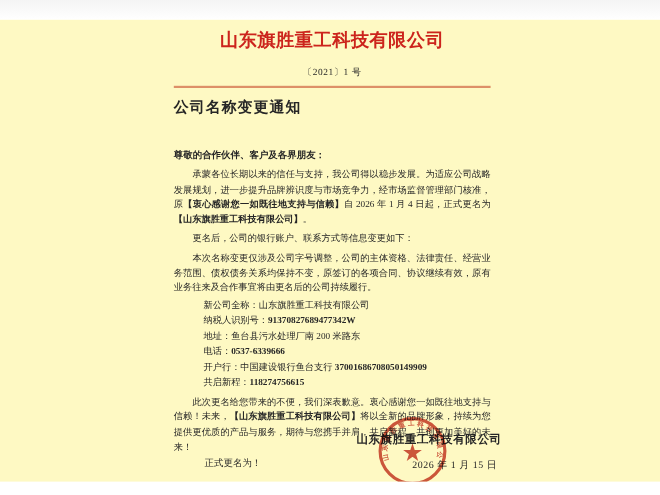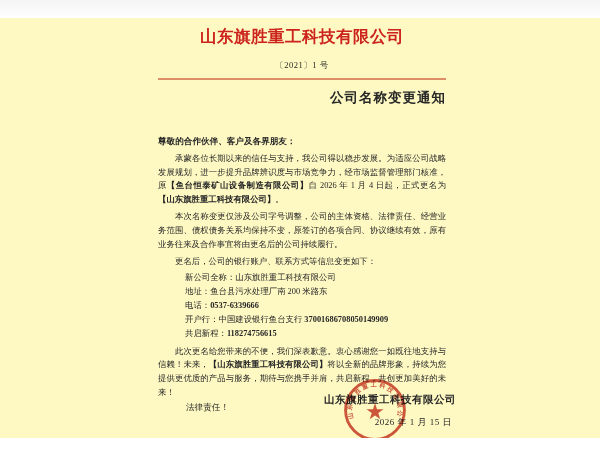--- a/index.html
+++ b/index.html
@@ -7,21 +7,21 @@
     position:relative;width:600px;height:438px;background:#fef9c3;overflow:hidden;
     font-family:"Liberation Serif","DejaVu Serif",serif;color:#262626;
   }
   .top-band{position:absolute;top:0;left:0;width:100%;height:18px;
     background:linear-gradient(#f4f4f4,#ffffff);}
   .content{position:absolute;left:158px;top:26px;width:288px;}
   .company-title{margin:0;text-align:center;color:#cc241c;font-size:16.5px;
     font-weight:bold;letter-spacing:0.5px;}
   .doc-number{text-align:center;font-size:8.5px;margin-top:12px;letter-spacing:0.5px;}
   .divider{height:0;border-top:2px solid #dd9068;margin-top:6px;}
-  .notice-title{margin:0;text-align:right;font-size:13.5px;font-weight:bold;
+  .notice-title{margin:0;text-align:left;font-size:13.5px;font-weight:bold;
     margin-top:9px;letter-spacing:1px;}
   .salutation{font-size:8.6px;font-weight:bold;margin-top:29px;}
   .para{font-size:8.4px;line-height:13.6px;text-align:justify;text-indent:17px;
     margin:4px 0 0 0;}
   .b{font-weight:bold;}
   .info{font-size:8.4px;line-height:14px;padding-left:27px;}
   .info-block{margin-top:2px;}
   .fin{font-size:8.6px;padding-left:28px;margin-top:3px;}
   .sig{position:absolute;top:393px;right:144px;text-align:right;}
   .sig-name{font-size:10.5px;font-weight:bold;letter-spacing:0.5px;}
@@ -39,47 +39,50 @@
     <h1 class="company-title">山东旗胜重工科技有限公司</h1>
 
     <div class="doc-number">〔2021〕1 号</div>
 
     <div class="divider"></div>
 
     <h2 class="notice-title">公司名称变更通知</h2>
 
     <div class="salutation">尊敬的合作伙伴、客户及各界朋友：</div>
 
-    <p class="para"><span>承蒙各位长期以来的信任与支持，我公司得以稳步发展。为适应公司战略发展规划，进一步提升品牌辨识度与市场竞争力，经市场监督管理部门核准，原</span><span class="b">【鱼台恒泰矿山设备制造有限公司】</span><span>自 2026 年 1 月 4 日起，正式更名为</span><span class="b">【山东旗胜重工科技有限公司】</span><span>。</span></p>
+    <p class="para"><span>承蒙各位长期以来的信任与支持，我公司得以稳步发展。为适应公司战略发展规划，进一步提升品牌辨识度与市场竞争力，经市场监督管理部门核准，原</span><span class="b">【衷心感谢您一如既往地支持与信赖】</span><span>自 2026 年 1 月 4 日起，正式更名为</span><span class="b">【山东旗胜重工科技有限公司】</span><span>。</span></p>
+
+    <p class="para">更名后，公司的银行账户、联系方式等信息变更如下：</p>
 
     <p class="para">本次名称变更仅涉及公司字号调整，公司的主体资格、法律责任、经营业务范围、债权债务关系均保持不变，原签订的各项合同、协议继续有效，原有业务往来及合作事宜将由更名后的公司持续履行。</p>
-
-    <p class="para">更名后，公司的银行账户、联系方式等信息变更如下：</p>
 
     <div class="info-block">
       <div class="info">
         <span>新公司全称：</span><span>山东旗胜重工科技有限公司</span>
+      </div>
+      <div class="info">
+        <span>纳税人识别号：</span><span class="b">91370827689477342W</span>
       </div>
       <div class="info">
         <span>地址：</span><span>鱼台县污水处理厂南 200 米路东</span>
       </div>
       <div class="info">
         <span>电话：</span><span class="b">0537-6339666</span>
       </div>
       <div class="info">
         <span>开户行：</span><span>中国建设银行鱼台支行 </span><span class="b">37001686708050149909</span>
       </div>
       <div class="info">
         <span>共启新程：</span><span class="b">118274756615</span>
       </div>
     </div>
 
     <p class="para"><span>此次更名给您带来的不便，我们深表歉意。衷心感谢您一如既往地支持与信赖！未来，</span><span class="b">【山东旗胜重工科技有限公司】</span><span>将以全新的品牌形象，持续为您提供更优质的产品与服务，期待与您携手并肩，共启新程，共创更加美好的未来！</span></p>
 
-    <div class="fin">法律责任！</div>
+    <div class="fin">正式更名为！</div>
   </div>
 
   <div class="sig">
     <div class="sig-name">山东旗胜重工科技有限公司</div>
     <div class="sig-date">2026 年 1 月 15 日</div>
   </div>
 
   <svg class="seal" viewBox="0 0 100 100">
     <circle cx="50" cy="50" r="46" fill="none" stroke="#c33a2c" stroke-width="4.5"></circle>
     <polygon points="50,39 58.2,64.3 36.7,48.7 63.3,48.7 41.8,64.3" fill="#c33a2c"></polygon>

